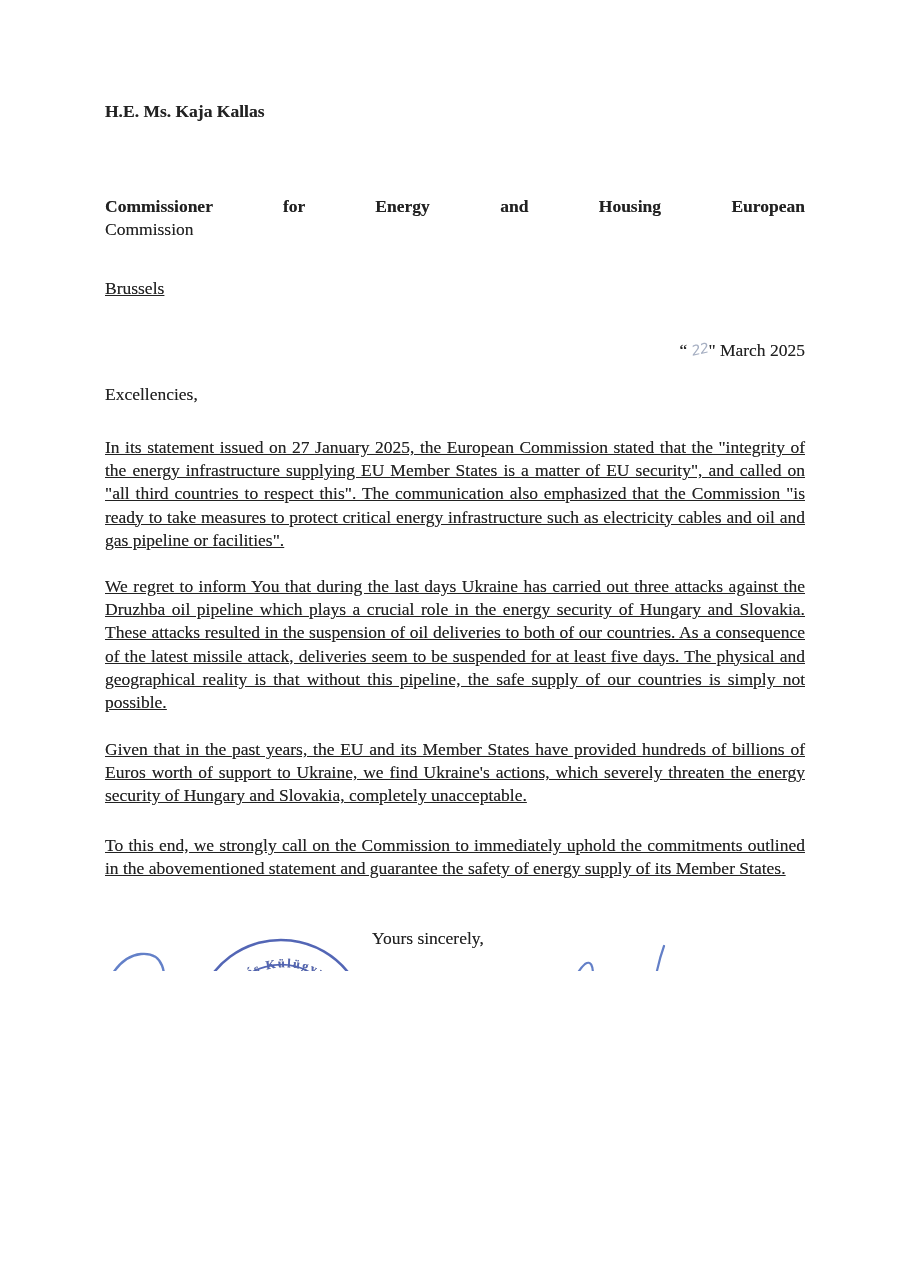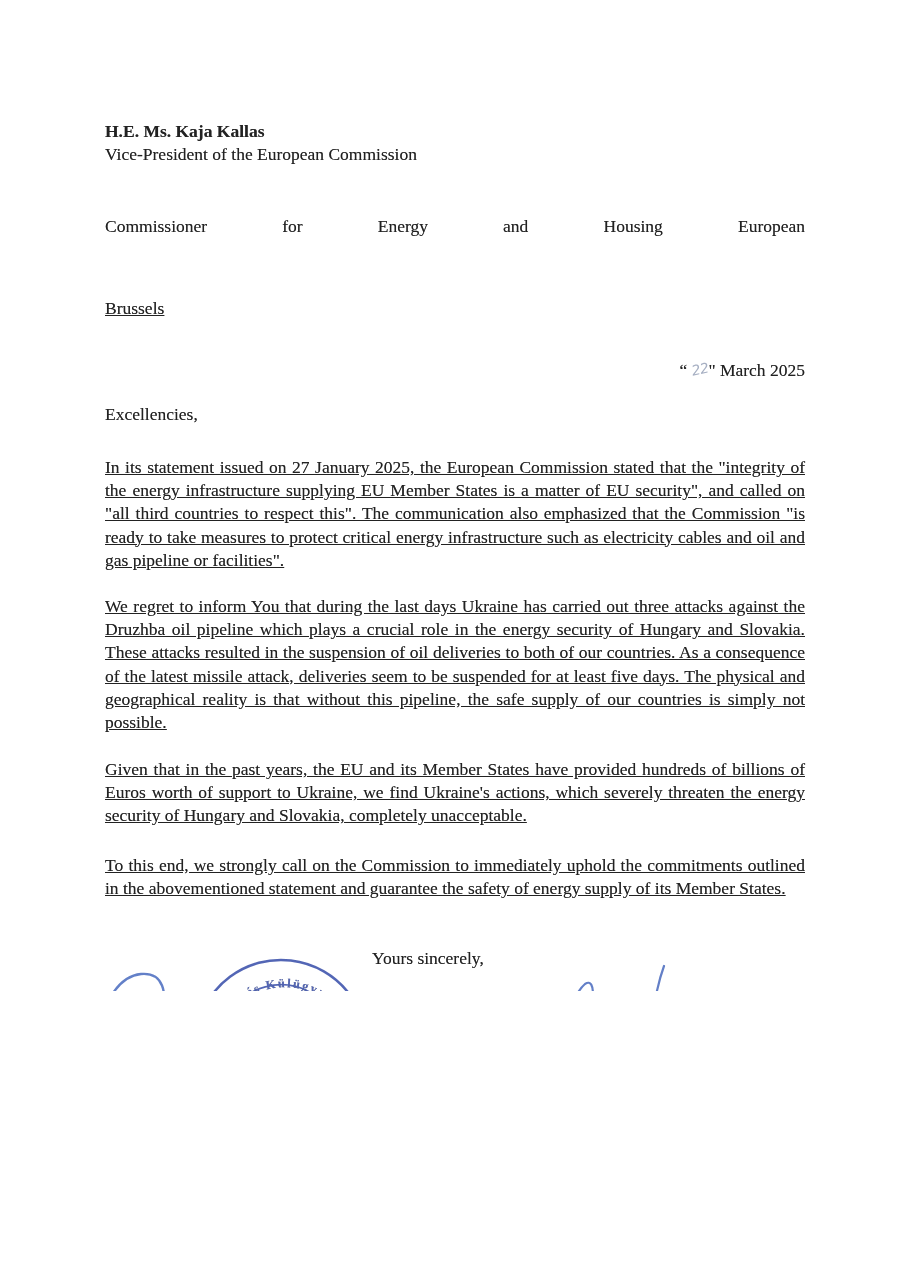--- a/index.html
+++ b/index.html
@@ -1,49 +1,48 @@
 <!DOCTYPE html>
 <html><head>
 <meta charset="utf-8">
 <style>
   html,body { margin:0; padding:0; background:#ffffff; }
   .page {
     position:relative; width:900px; height:971px; background:#ffffff;
     font-family:"Liberation Serif", serif; color:#222222; overflow:hidden;
     text-shadow:0 0 0.45px rgba(30,30,30,0.5);
-    margin-top:20px;
   }
   .block { position:absolute; left:105px; width:700px; font-size:17.5px; line-height:23.2px; }
   .bold  { font-weight:bold; }
   .justify { text-align:justify;text-decoration:underline; }
-  .justify-force { text-align:justify; text-align-last:justify; }
+  .justify-force { text-align:justify; text-align-last:justify;font-weight:bold; }
   .underline { text-decoration:underline; }
   .date-line { text-align:right; }
   .hand-day {
     font-family:"DejaVu Sans", sans-serif; font-style:italic;
     color:#a7b0c3; font-size:14px; letter-spacing:-0.5px;
     display:inline-block; transform:rotate(-12deg) translateY(-2px);
     text-shadow:none;
   }
   .sig-name { position:absolute; font-weight:bold; font-size:17.5px; white-space:nowrap; }
   .sig-svg, .stamp-svg { position:absolute; }
   .stamp-svg { opacity:0.9; }
 </style>
 </head>
 <body>
 
 <div class="page">
 
   <div class="block" style="top:100px;">
     <div class="bold">H.E. Ms. Kaja Kallas</div>
-    <div>Vice-President of the European Commission</div>
   </div>
 
   <div class="block" style="top:195px;">
     <div class="justify-force">Commissioner for Energy and Housing European</div>
+    <div>Commission</div>
   </div>
 
   <div class="block" style="top:277px;">
     <span class="underline">Brussels</span>
   </div>
 
   <div class="block date-line" style="top:339px;">
     <span>“ </span><span class="hand-day">22</span><span>"</span><span> March 2025</span>
   </div>
 

